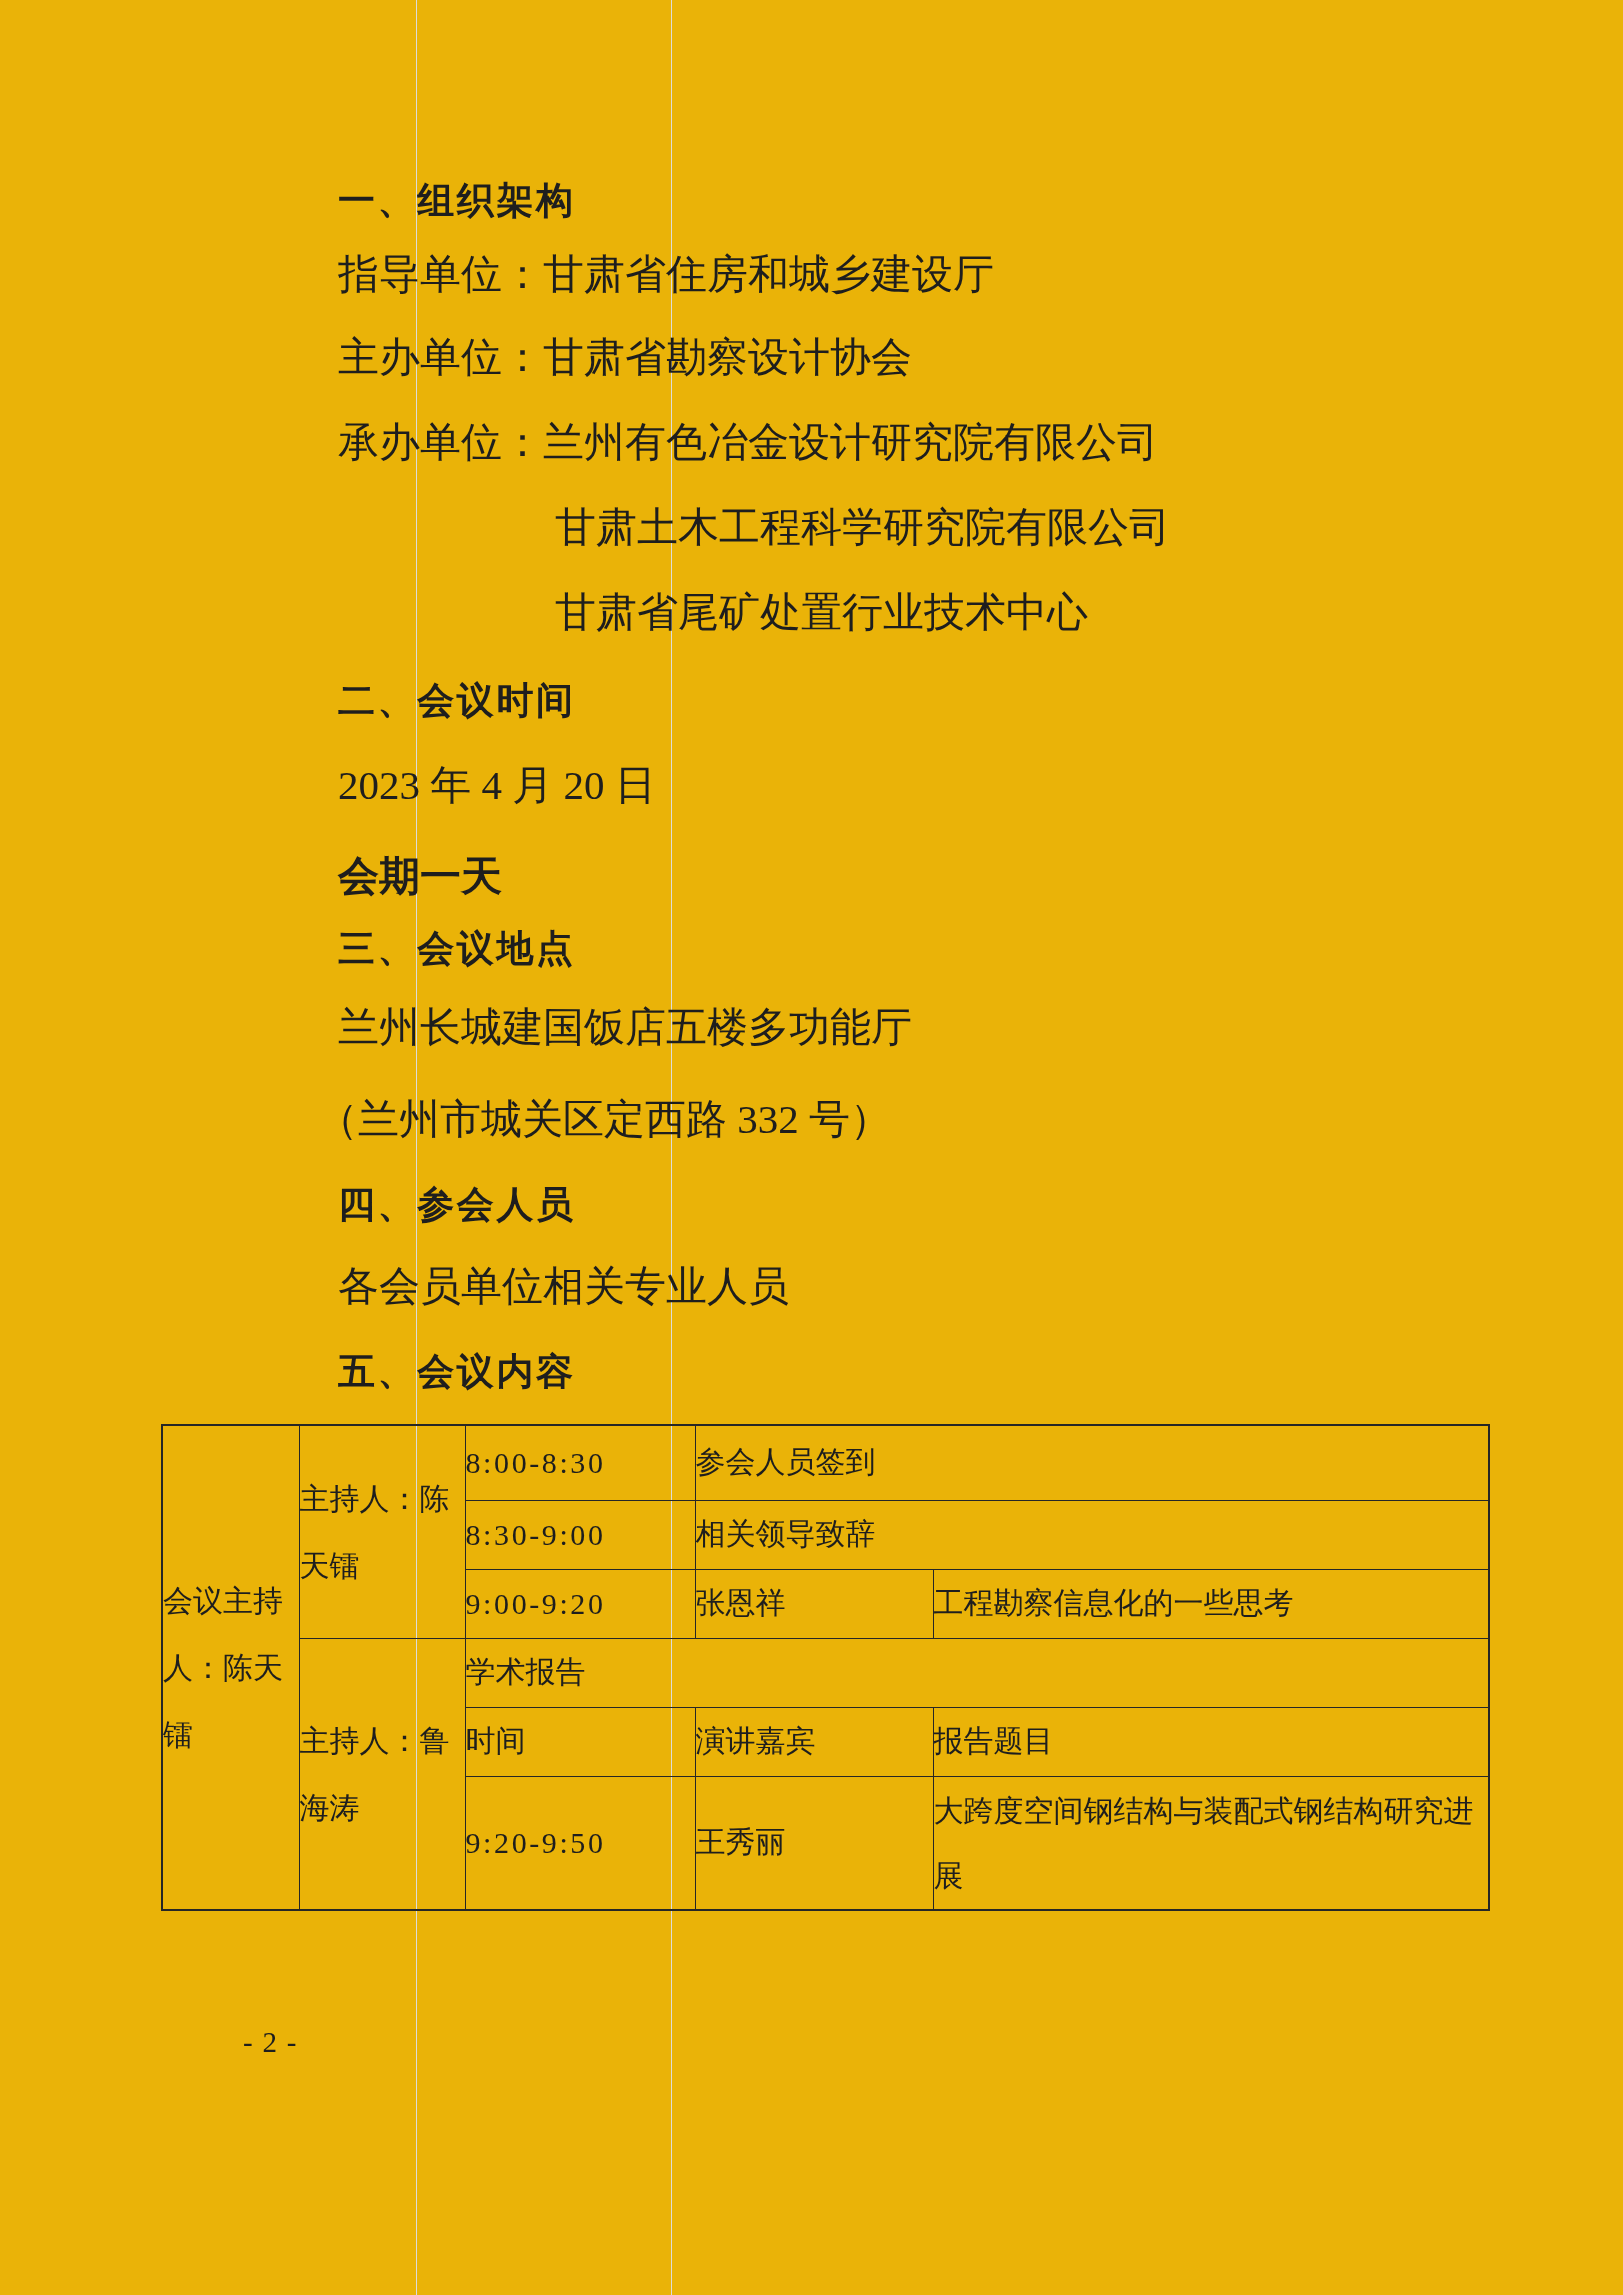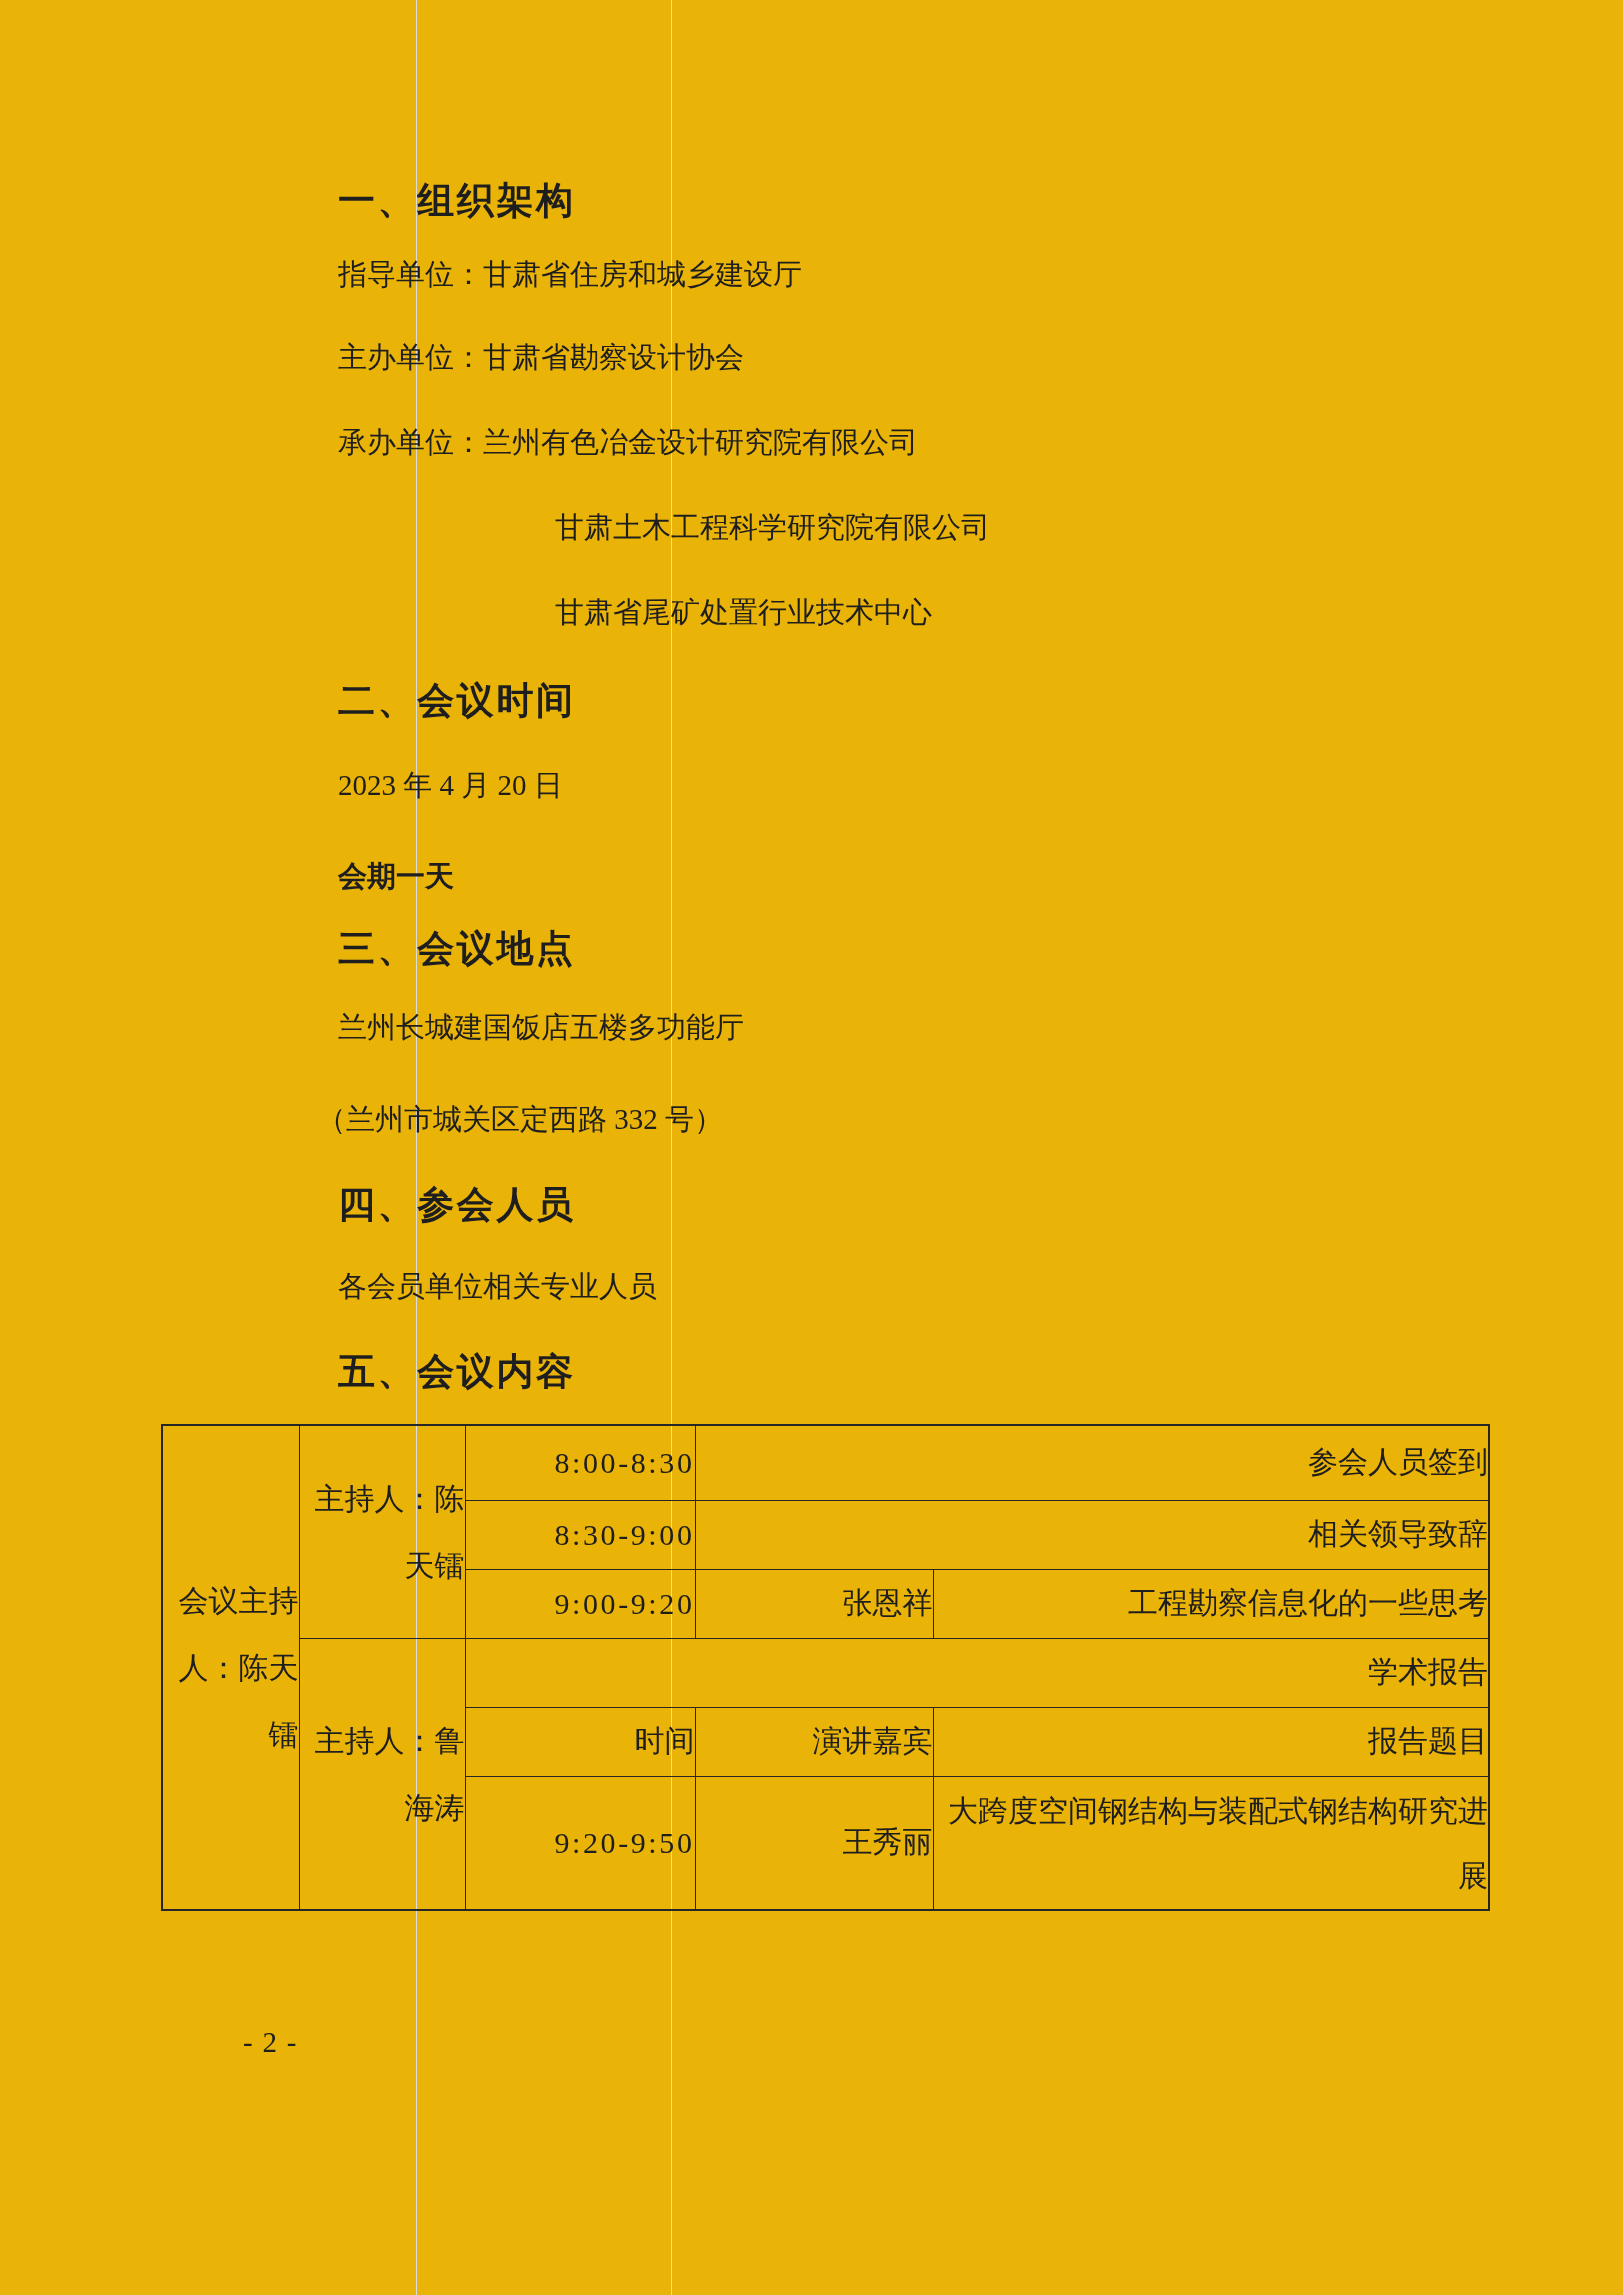--- a/index.html
+++ b/index.html
@@ -5,33 +5,33 @@
   html,body{margin:0;padding:0;background:#9a9a9a;}
   .page{
     position:relative;
     width:1623px;height:2295px;
     background:#eab308;
     overflow:hidden;
     font-family:"Liberation Serif","DejaVu Serif",serif;
     color:#1e1e1e;
   }
   .fold{position:absolute;top:0;bottom:0;width:1.3px;background:#dcdcdc;}
-  .line{position:absolute;white-space:pre;font-size:29px;line-height:43px;}
+  .line{position:absolute;white-space:pre;font-size:41px;line-height:43px;}
   .h{font-weight:700;font-size:37px;letter-spacing:2.6px;}
   .pagenum{position:absolute;font-size:29px;letter-spacing:1.3px;}
   table.sched{
     position:absolute;left:161px;top:1424px;
     width:1326px;height:484px;
     border-collapse:collapse;table-layout:fixed;
     border:2px solid #262626;
   }
   table.sched td{
     border:1.3px solid #262626;
     font-size:30px;color:#1e1e1e;
-    text-align:right;vertical-align:middle;
+    text-align:left;vertical-align:middle;
     padding:0;overflow:hidden;
   }
   td.mod{line-height:67px;padding:0 13px;margin-top:44px;}
   td.host{line-height:67px;padding:0 13px;}
   td.time{letter-spacing:2.6px;}
   td.item{text-align:left;padding-left:19.6px;}
   td.topicbig{line-height:65px;padding:0 25.5px;}
 </style>
 </head>
 <body>

